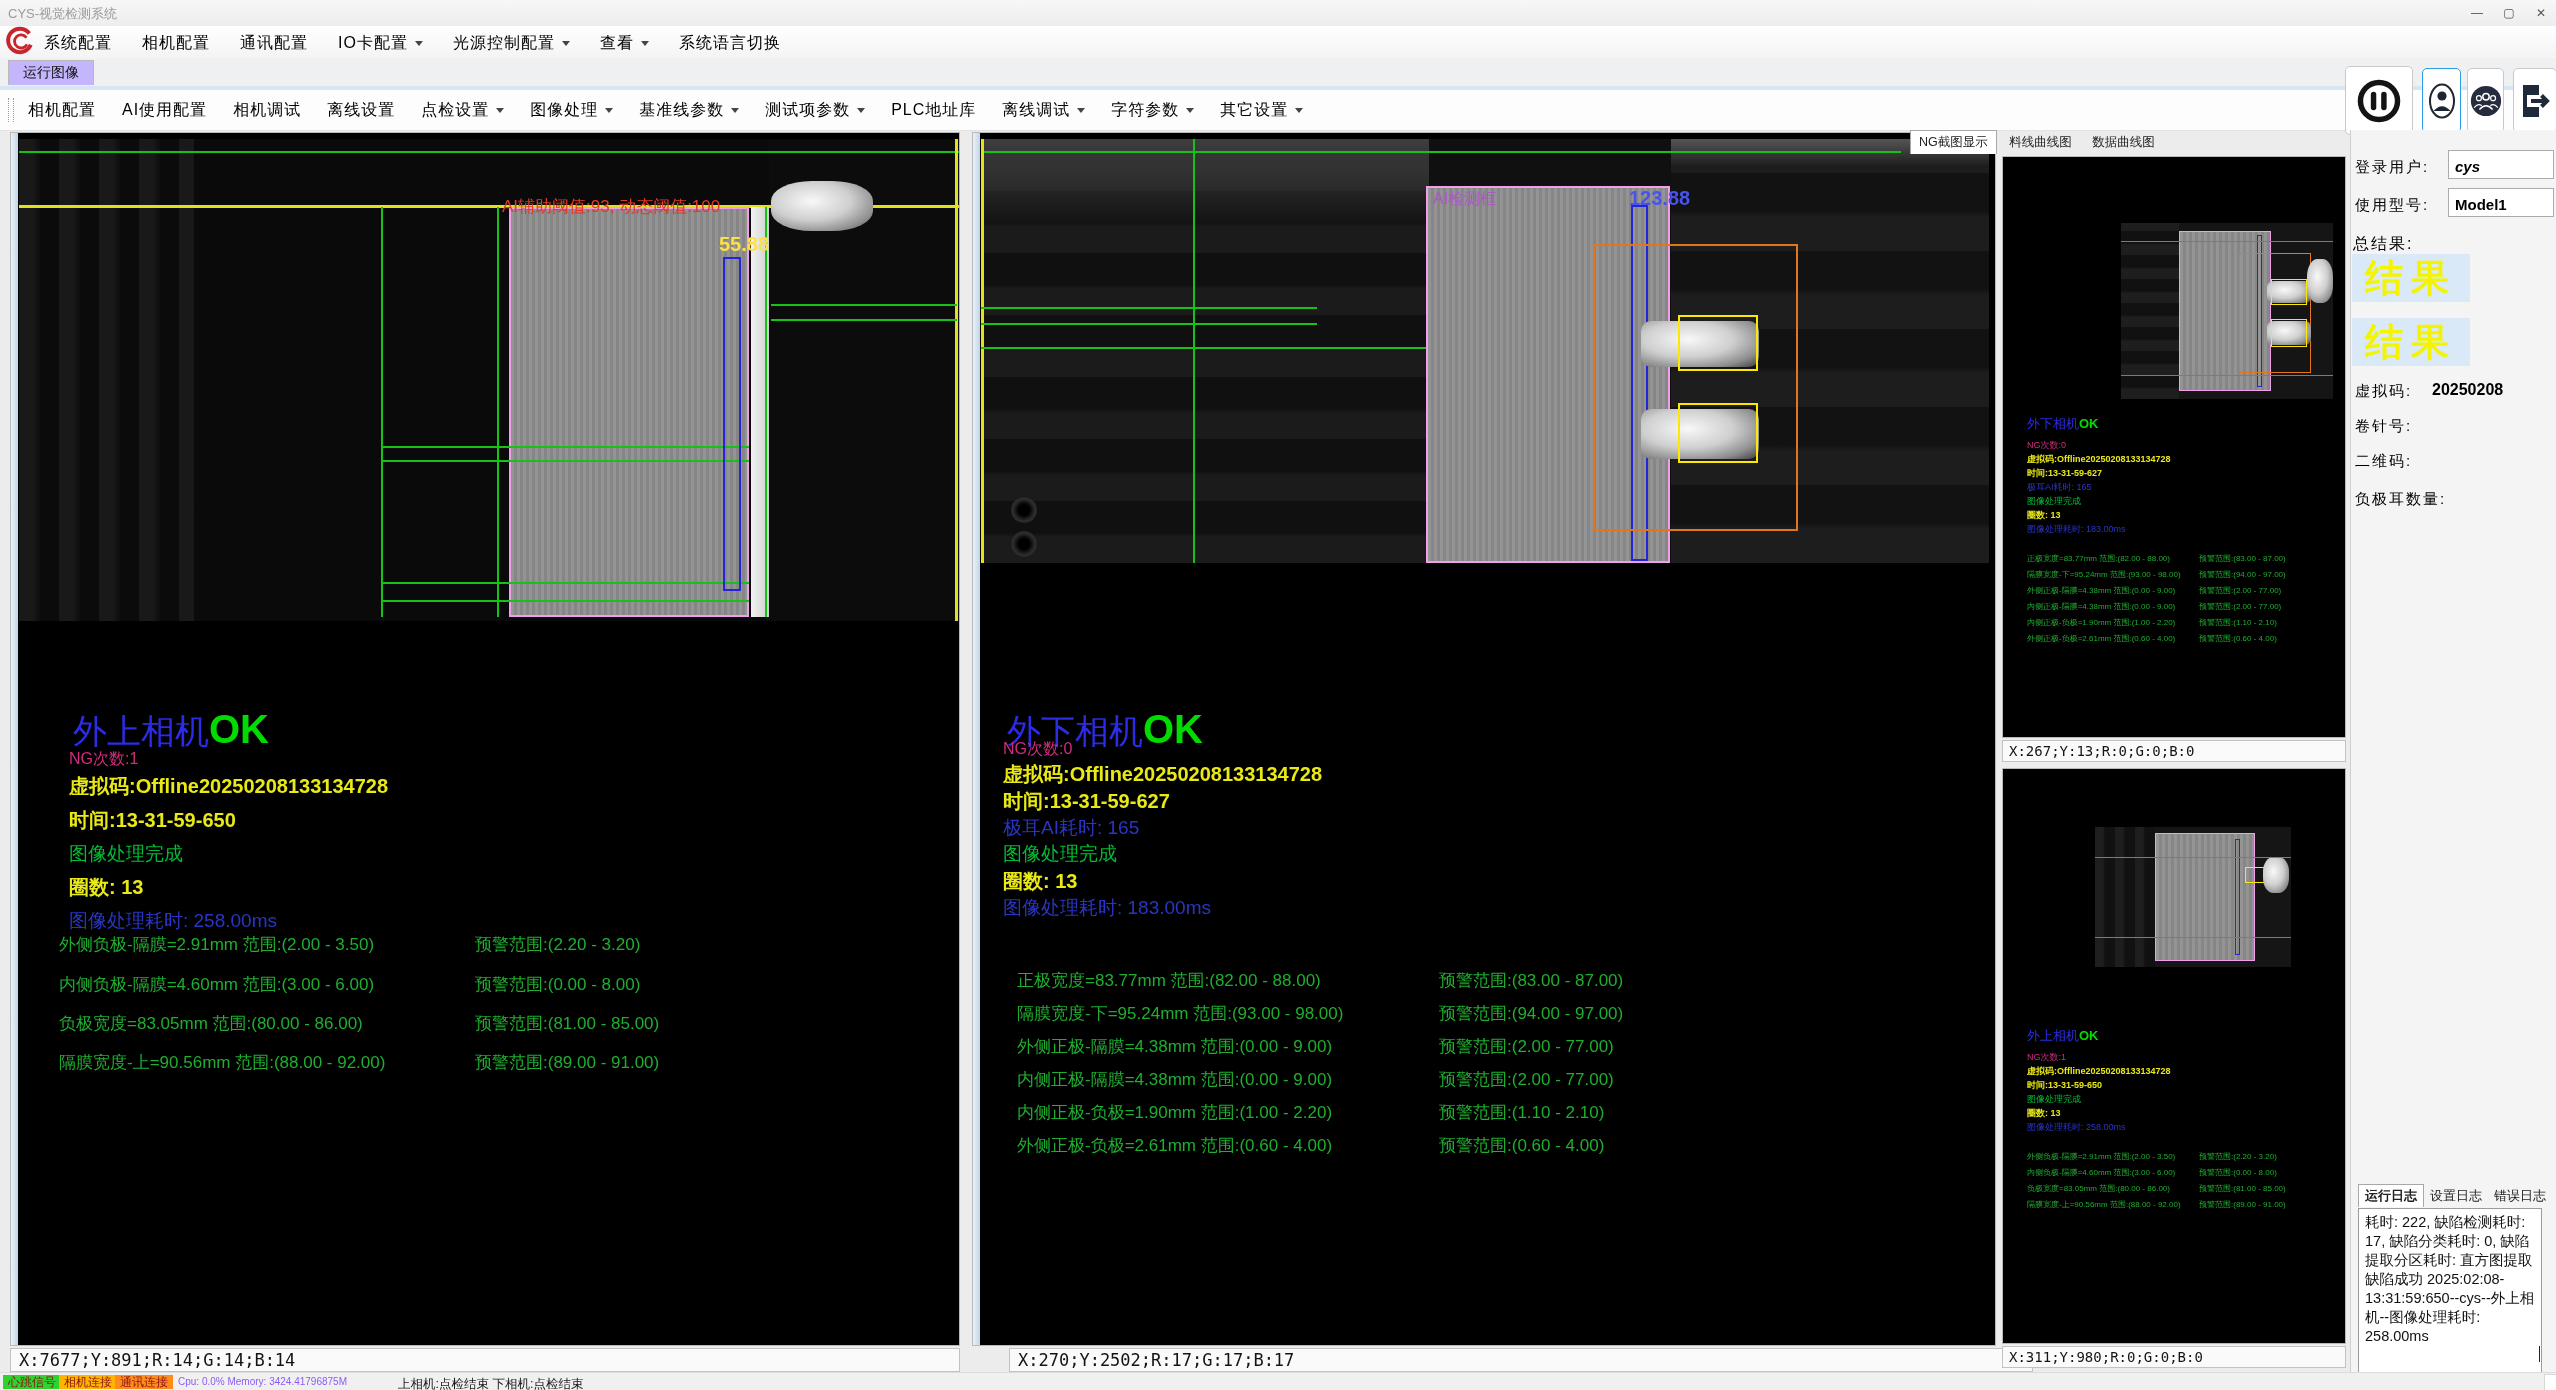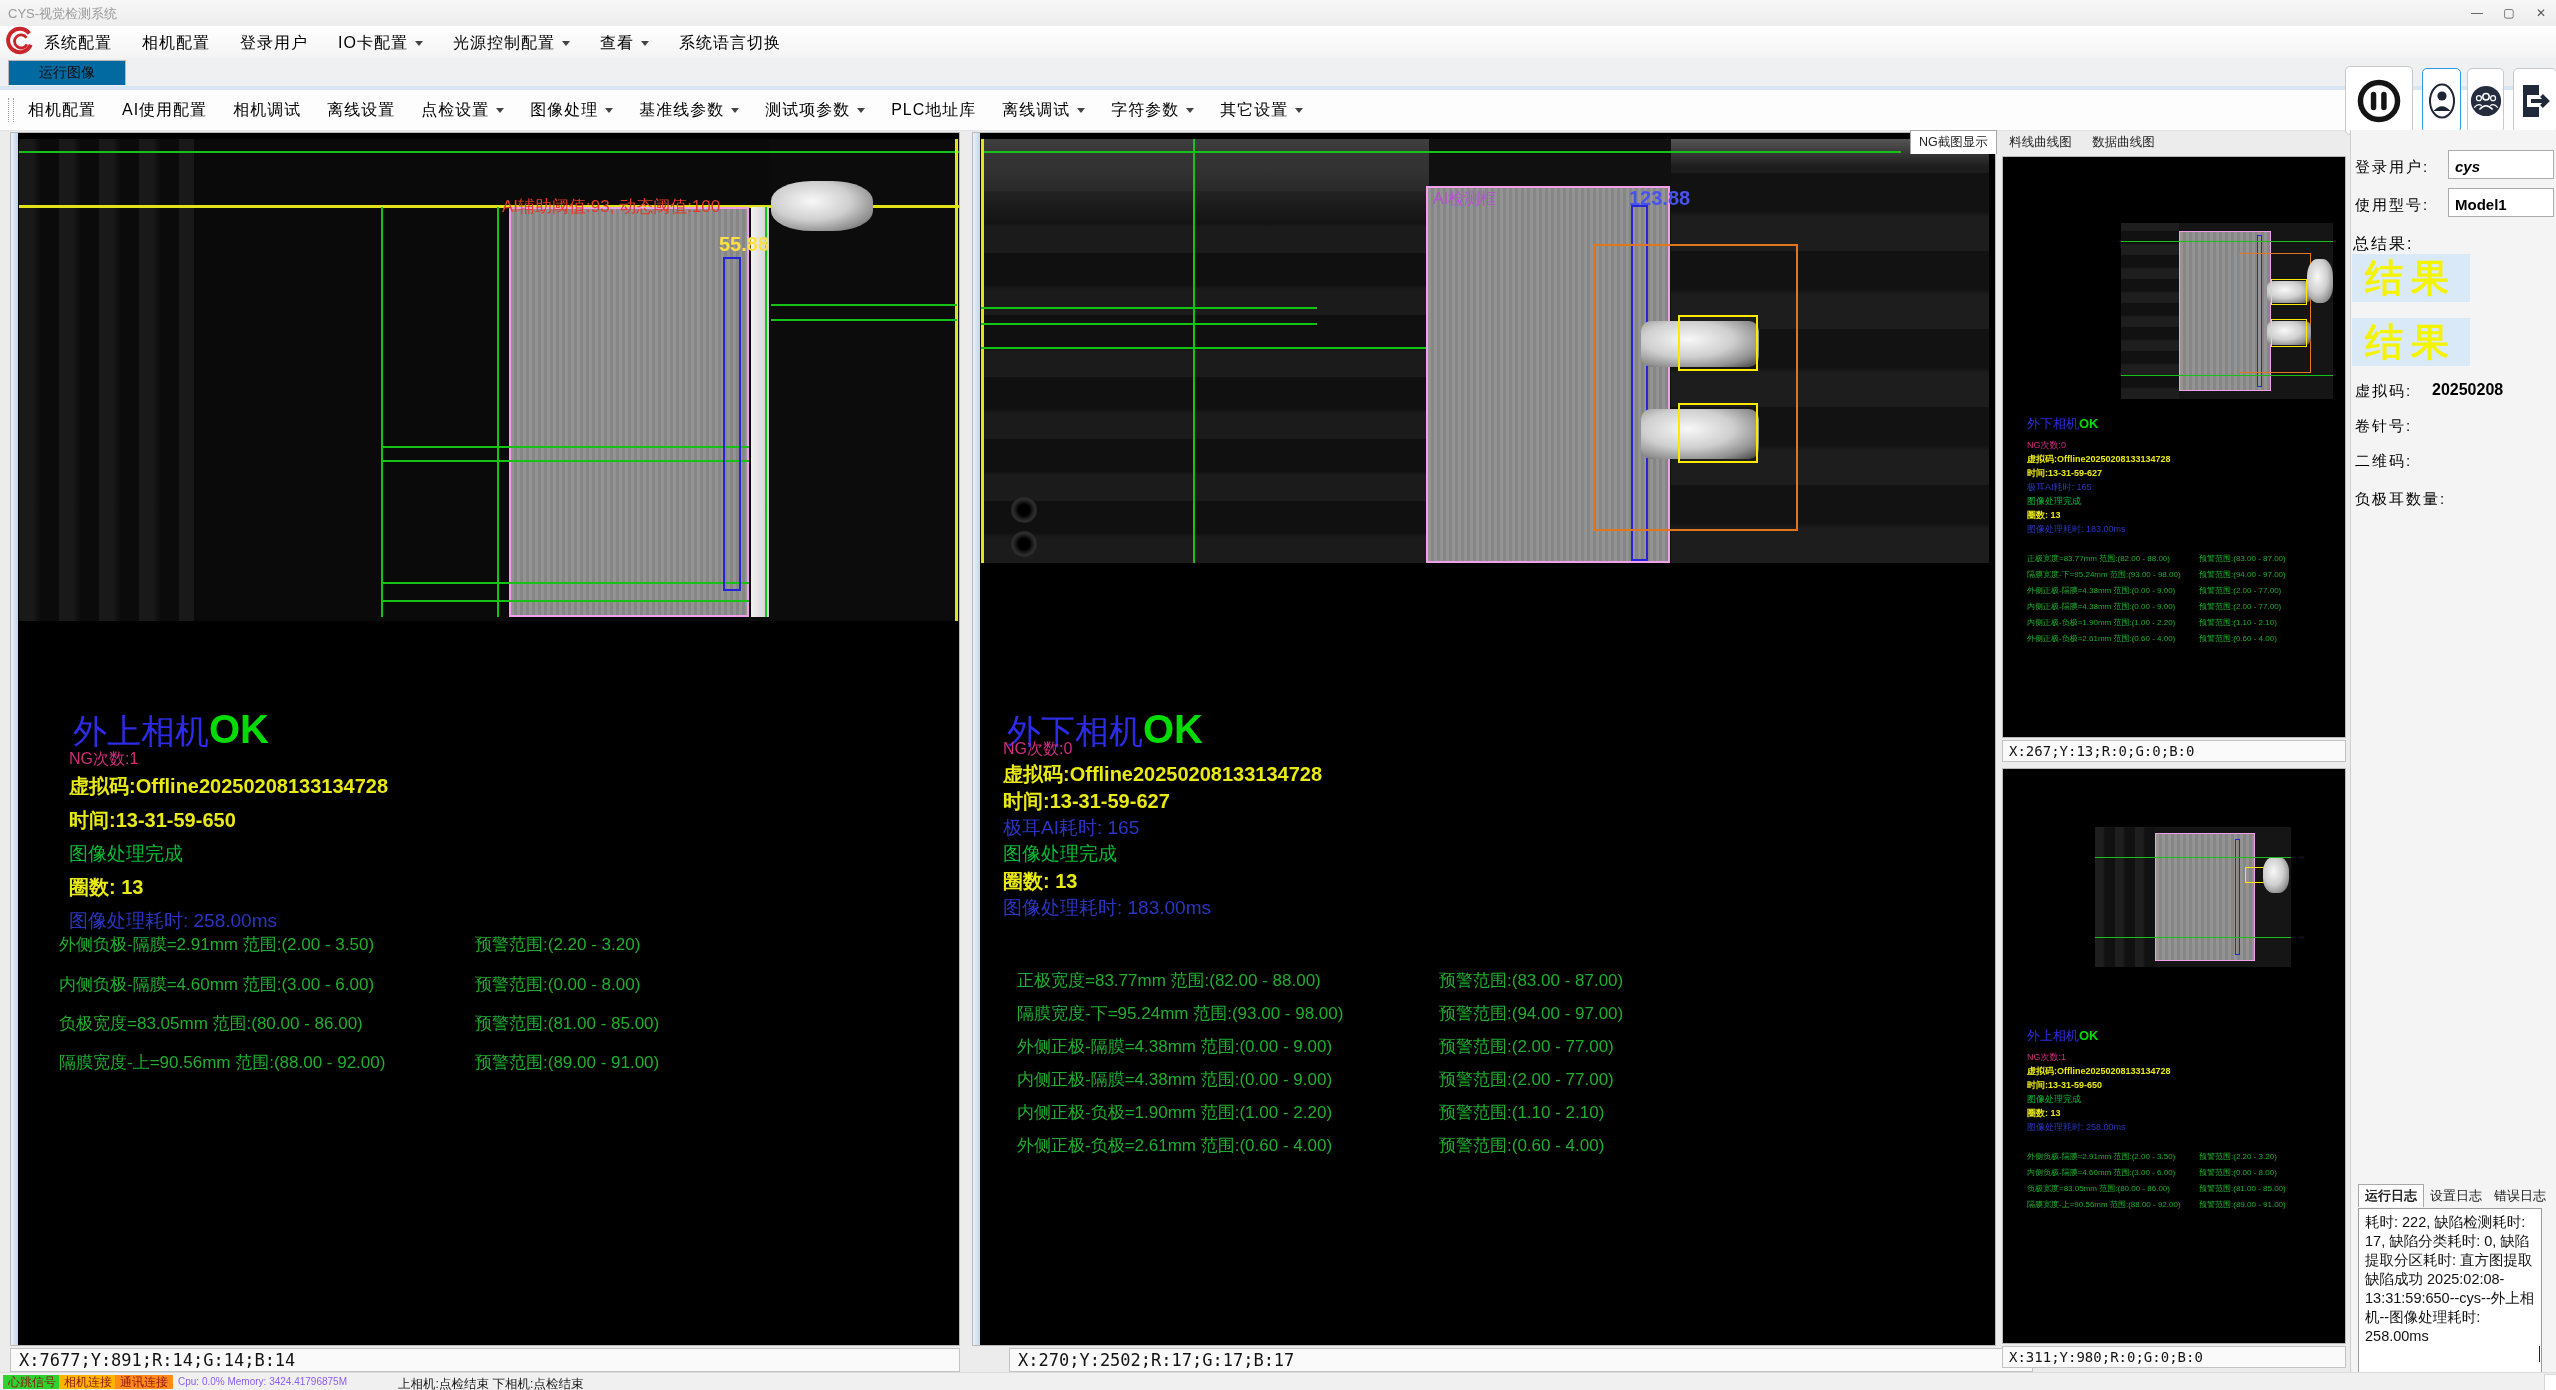--- a/index.html
+++ b/index.html
@@ -8,21 +8,21 @@
   .abs{position:absolute}
   .nw{white-space:nowrap}
   
   .titlebar{left:0;top:0;width:2556px;height:26px;background:linear-gradient(#f7f7f7,#ededed);border-bottom:1px solid #e2e2e2}
   .title-text{left:8px;top:5px;font-size:13px;color:#9a9a9a}
   .winbtn{top:2px;width:30px;height:22px;text-align:center;line-height:22px;font-size:12px;color:#555}
   .menubar{left:0;top:26px;width:2556px;height:34px;background:linear-gradient(#ffffff,#f3f3f3);display:flex;align-items:center}
   .menuitem{font-size:16px;color:#000;margin-right:30px;display:flex;align-items:center;letter-spacing:1px}
   .dd-arrow{width:0;height:0;border-left:4px solid transparent;border-right:4px solid transparent;border-top:5px solid #444;margin-left:7px;display:inline-block}
   .tabrow{left:0;top:58px;width:2556px;height:28px;background:#eef0f2}
-  .viewtab{left:8px;top:60px;padding:3px 30px;background:#0369a1;border:1px solid #b9b9b9;border-bottom:none;font-size:14px}
+  .viewtab{left:8px;top:60px;padding:3px 14px;background:#c4b5fd;border:1px solid #b9b9b9;border-bottom:none;font-size:14px}
   .tabstrip{left:0;top:86px;width:2556px;height:4px;background:#d8e6f4}
   .toolbar{left:0;top:90px;width:2556px;height:40px;background:#fdfdfd;border-bottom:1px solid #e3e3e3;display:flex;align-items:center}
   .toolhandle{width:4px;height:24px;border-left:1px dotted #9a9a9a;border-right:1px dotted #9a9a9a;margin:0 14px 0 8px}
   .toolitem{font-size:16px;color:#000;margin-right:26px;display:flex;align-items:center;letter-spacing:1px}
   
   .panel{position:absolute;background:#000;border:1px solid #b9b9b9;box-sizing:border-box}
   .vscroll{position:absolute;left:0;top:0;width:7px;height:100%;background:linear-gradient(90deg,#eaf2f9,#c2d5e7)}
   .statusrow{position:absolute;background:#fafafa;border:1px solid #c2c2c2;color:#141414;
              font-family:"DejaVu Sans Mono",monospace;font-size:17px;line-height:21px;padding:1px 0 0 8px;box-sizing:border-box}
   .gline{position:absolute;background:#17c217}
@@ -73,21 +73,21 @@
       <path d="M24 12.5 A7 7 0 1 0 24.5 19.5" fill="none" stroke="#c9252c" stroke-width="3"></path>
     </svg>
   </span>
   <span class="menuitem">
       <span>系统配置</span>
     </span>
   <span class="menuitem">
       <span>相机配置</span>
     </span>
   <span class="menuitem">
-      <span>登录用户</span>
+      <span>通讯配置</span>
     </span>
   <span class="menuitem">
       <span>IO卡配置</span>
       <span class="dd-arrow"></span>
     </span>
   <span class="menuitem">
       <span>光源控制配置</span>
       <span class="dd-arrow"></span>
     </span>
   <span class="menuitem">

